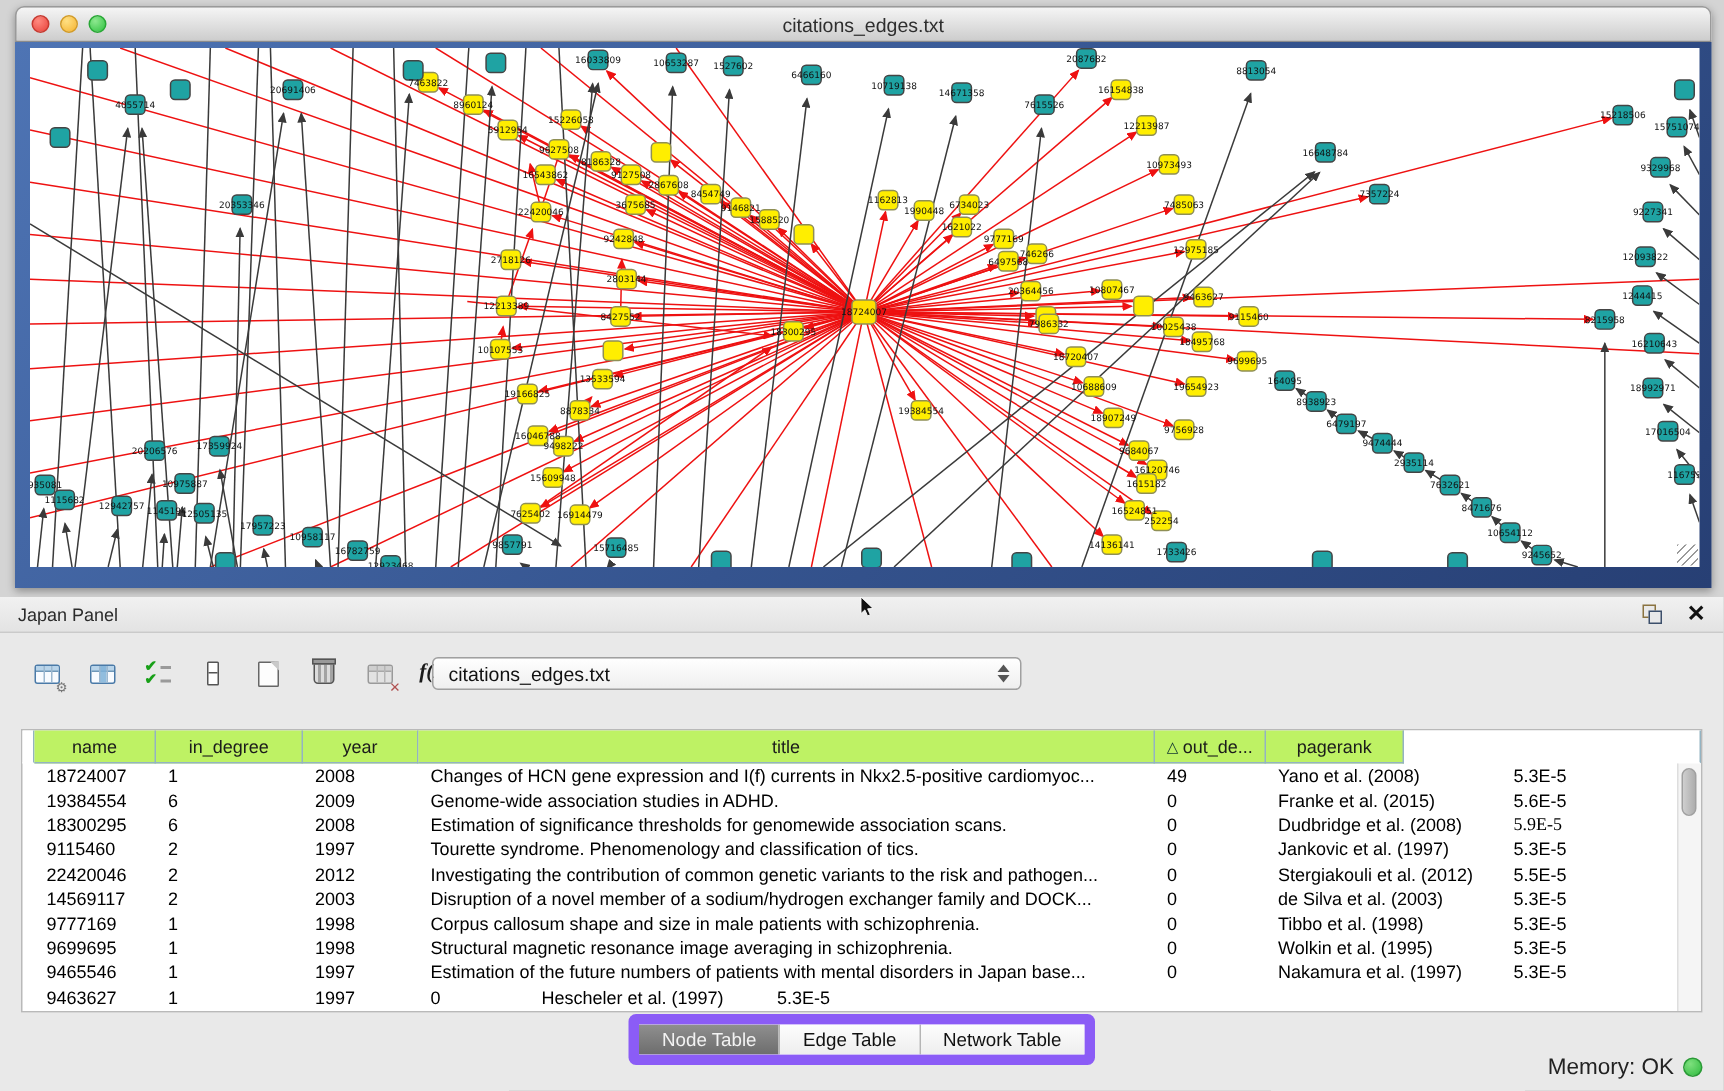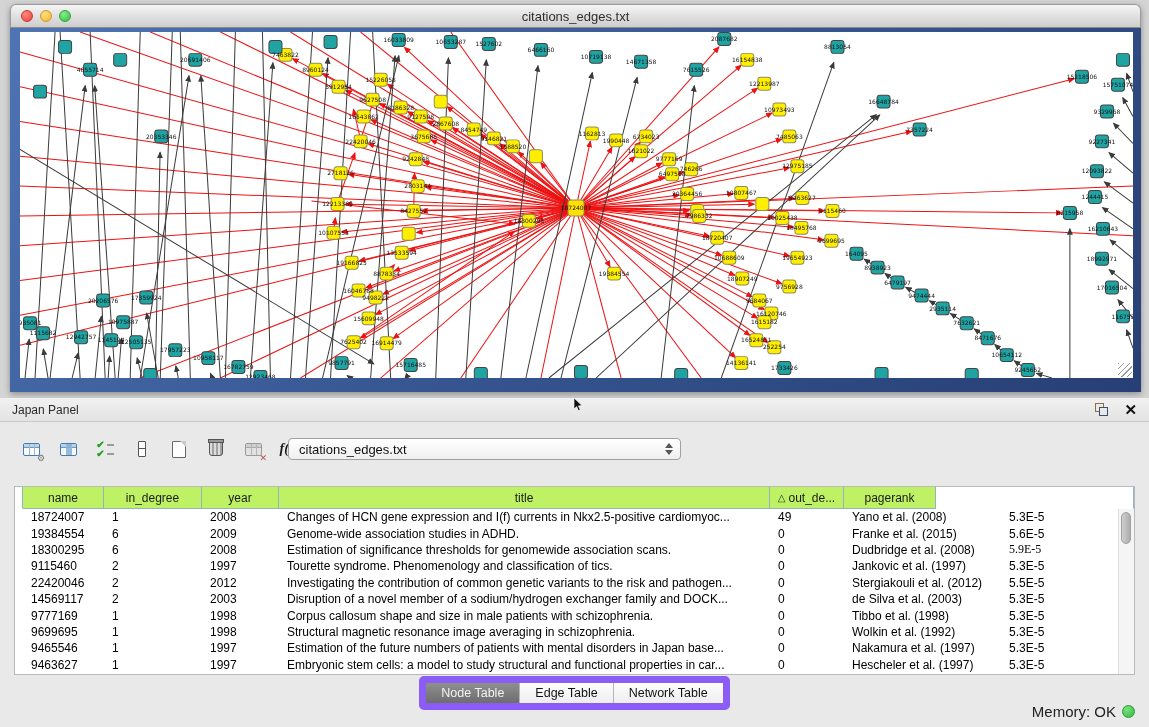--- a/index.html
+++ b/index.html
@@ -691,39 +691,38 @@
           <div class="td" style="width: 157px;">Tibbo et al. (1998)</div>
           <div class="td" style="width: 92px;">5.3E-5</div>
         </div>
         <div class="trow">
           <div class="td" style="width: 8px; padding-left: 0px;"></div>
           <div class="td" style="width: 81px;">9699695</div>
           <div class="td" style="width: 98px;">1</div>
           <div class="td" style="width: 77px;">1998</div>
           <div class="td" style="width: 491px;">Structural magnetic resonance image averaging in schizophrenia.</div>
           <div class="td" style="width: 74px;">0</div>
-          <div class="td" style="width: 157px;">Wolkin et al. (1992)</div>
+          <div class="td" style="width: 157px;">Wolkin et al. (1995)</div>
           <div class="td" style="width: 92px;">5.3E-5</div>
         </div>
         <div class="trow">
           <div class="td" style="width: 8px; padding-left: 0px;"></div>
           <div class="td" style="width: 81px;">9465546</div>
           <div class="td" style="width: 98px;">1</div>
           <div class="td" style="width: 77px;">1997</div>
           <div class="td" style="width: 491px;">Estimation of the future numbers of patients with mental disorders in Japan base...</div>
           <div class="td" style="width: 74px;">0</div>
           <div class="td" style="width: 157px;">Nakamura et al. (1997)</div>
           <div class="td" style="width: 92px;">5.3E-5</div>
         </div>
         <div class="trow">
           <div class="td" style="width: 8px; padding-left: 0px;"></div>
           <div class="td" style="width: 81px;">9463627</div>
           <div class="td" style="width: 98px;">1</div>
           <div class="td" style="width: 77px;">1997</div>
-          <div class="td" style="width: 491px;">Embryonic stem cells: a model to study structural and functional properties in car...</div>
           <div class="td" style="width: 74px;">0</div>
           <div class="td" style="width: 157px;">Hescheler et al. (1997)</div>
           <div class="td" style="width: 92px;">5.3E-5</div>
         </div>
       </div>
     <div class="vscroll">
         <div class="vthumb"></div>
       </div>
   </div>
 

